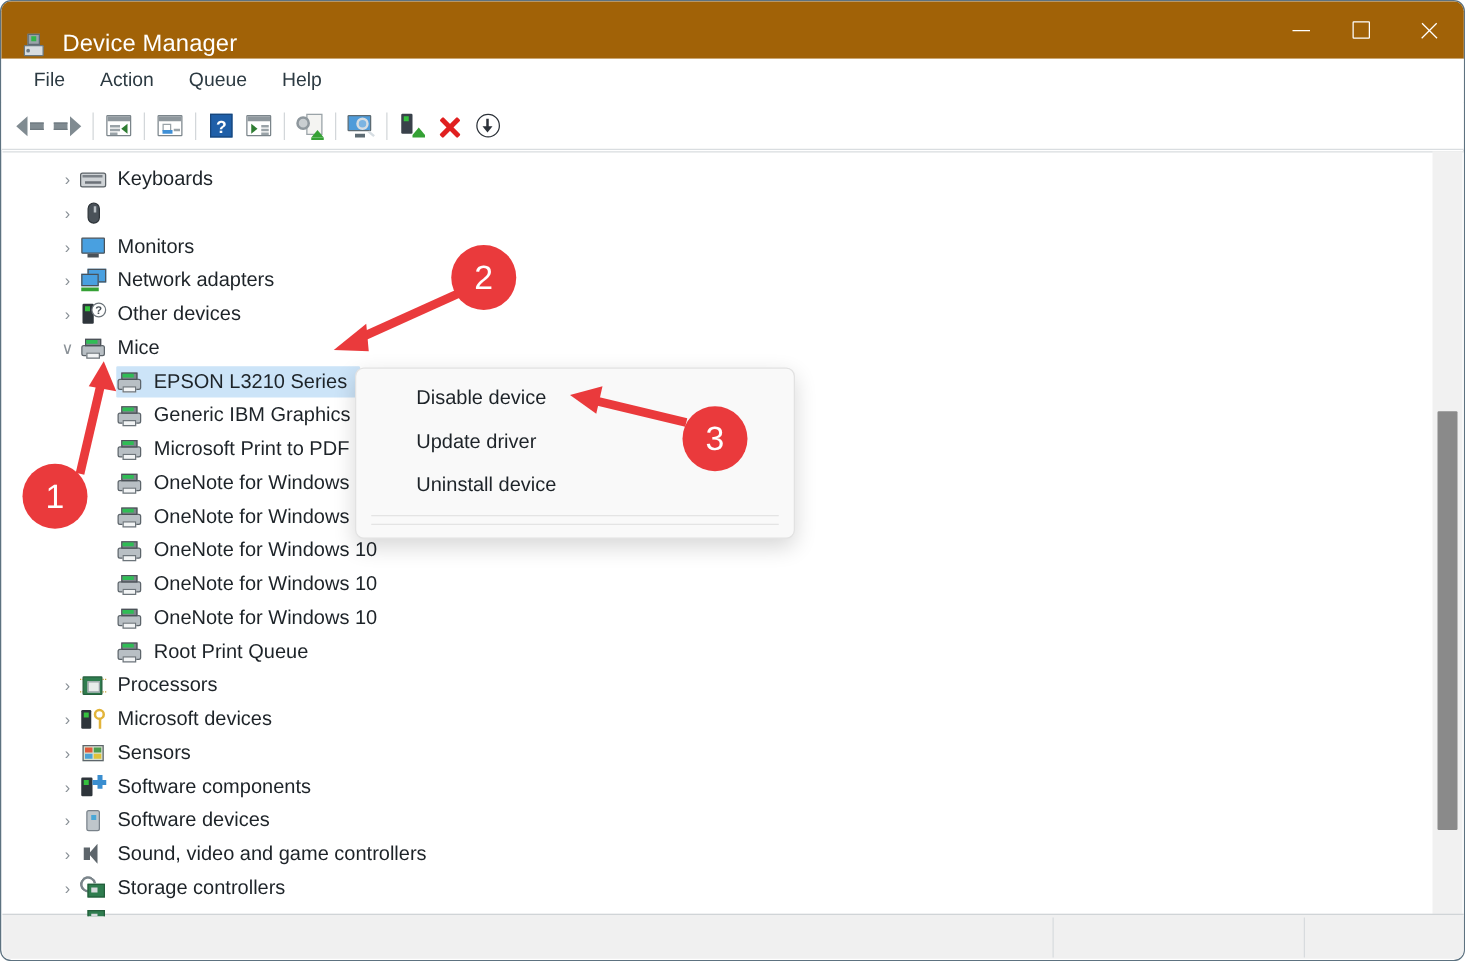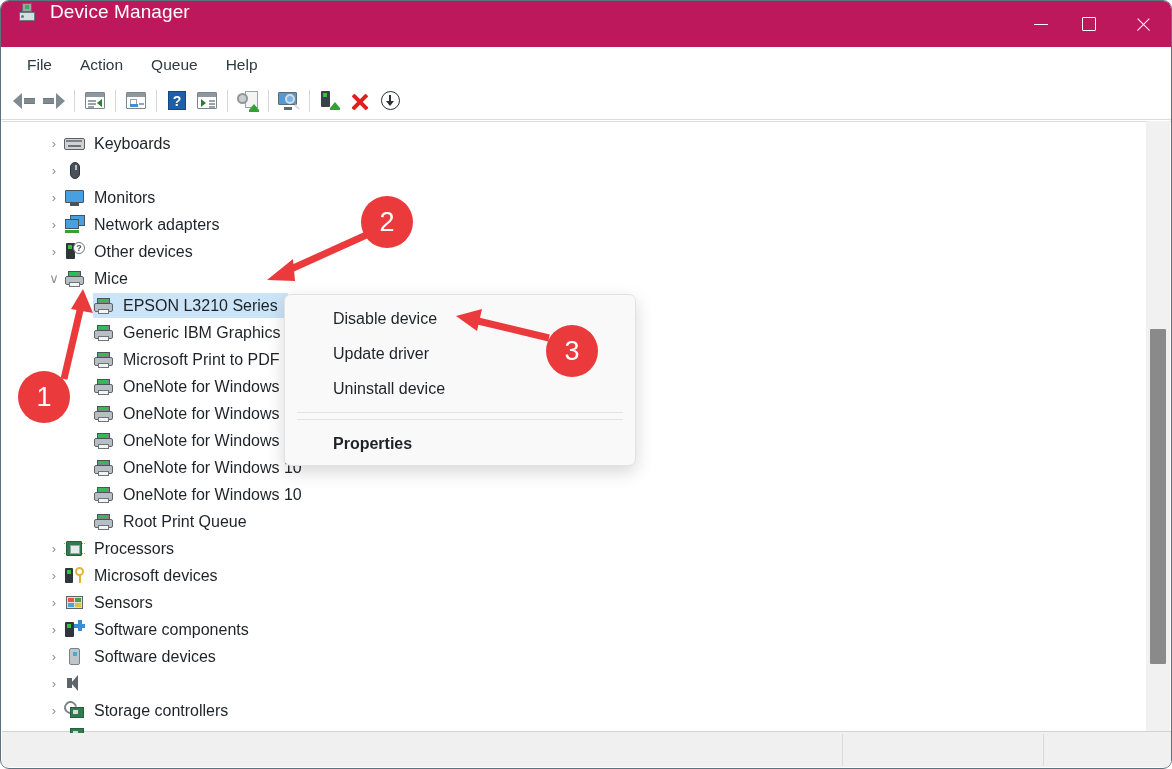--- a/index.html
+++ b/index.html
@@ -30,23 +30,23 @@
     background: #ffffff;
     overflow: hidden;
   }
 
   
   .titlebar {
     position: absolute;
     left: 0; top: 0;
     width: 1172px;
     height: 46px;
-    background: #be185d;
+    background: #a16207;
     display: flex;
-    align-items: flex-start;
+    align-items: flex-end;
   }
   .title-icon {
     margin-left: 15px;
     width: 22px; height: 22px;
     position: relative;
     flex: none;
   }
   .ti-body {
     position: absolute;
     left: 3px; top: 11px;
@@ -1150,20 +1150,21 @@
           </div>
         </div>
 
         <div class="row" style="padding-left:42px;">
           <div class="inner">
             <div class="chev">›</div>
             <div class="ico ic-snd">
                 <div class="sp"></div>
                 <div class="cone"></div>
               </div>
+            <div class="label">Sound, video and game controllers</div>
           </div>
         </div>
 
         <div class="row" style="padding-left:42px;">
           <div class="inner">
             <div class="chev">›</div>
             <div class="ico ic-stor">
                 <div class="swirl"></div>
                 <div class="card"></div>
               </div>
@@ -1191,21 +1192,20 @@
       <div class="status-sep" style="left:840px;"></div>
       <div class="status-sep" style="left:1041px;"></div>
     </div>
 
     <div class="ctxmenu">
       <div class="ctx-item">Disable device</div>
       <div class="ctx-item">Update driver</div>
       <div class="ctx-item">Uninstall device</div>
       <div class="ctx-sep"></div>
       <div class="ctx-sep"></div>
-      <div class="ctx-item bold">Properties</div>
     </div>
 
     <svg class="anno-svg" viewBox="0 0 1172 769">
 
       <g>
         <line x1="63" y1="378" x2="80" y2="305" stroke="#ea3a3c" stroke-width="7" stroke-linecap="butt"></line>
         <polygon points="82,288 92,312 70,308" fill="#ea3a3c"></polygon>
       </g>
 
       <g>

